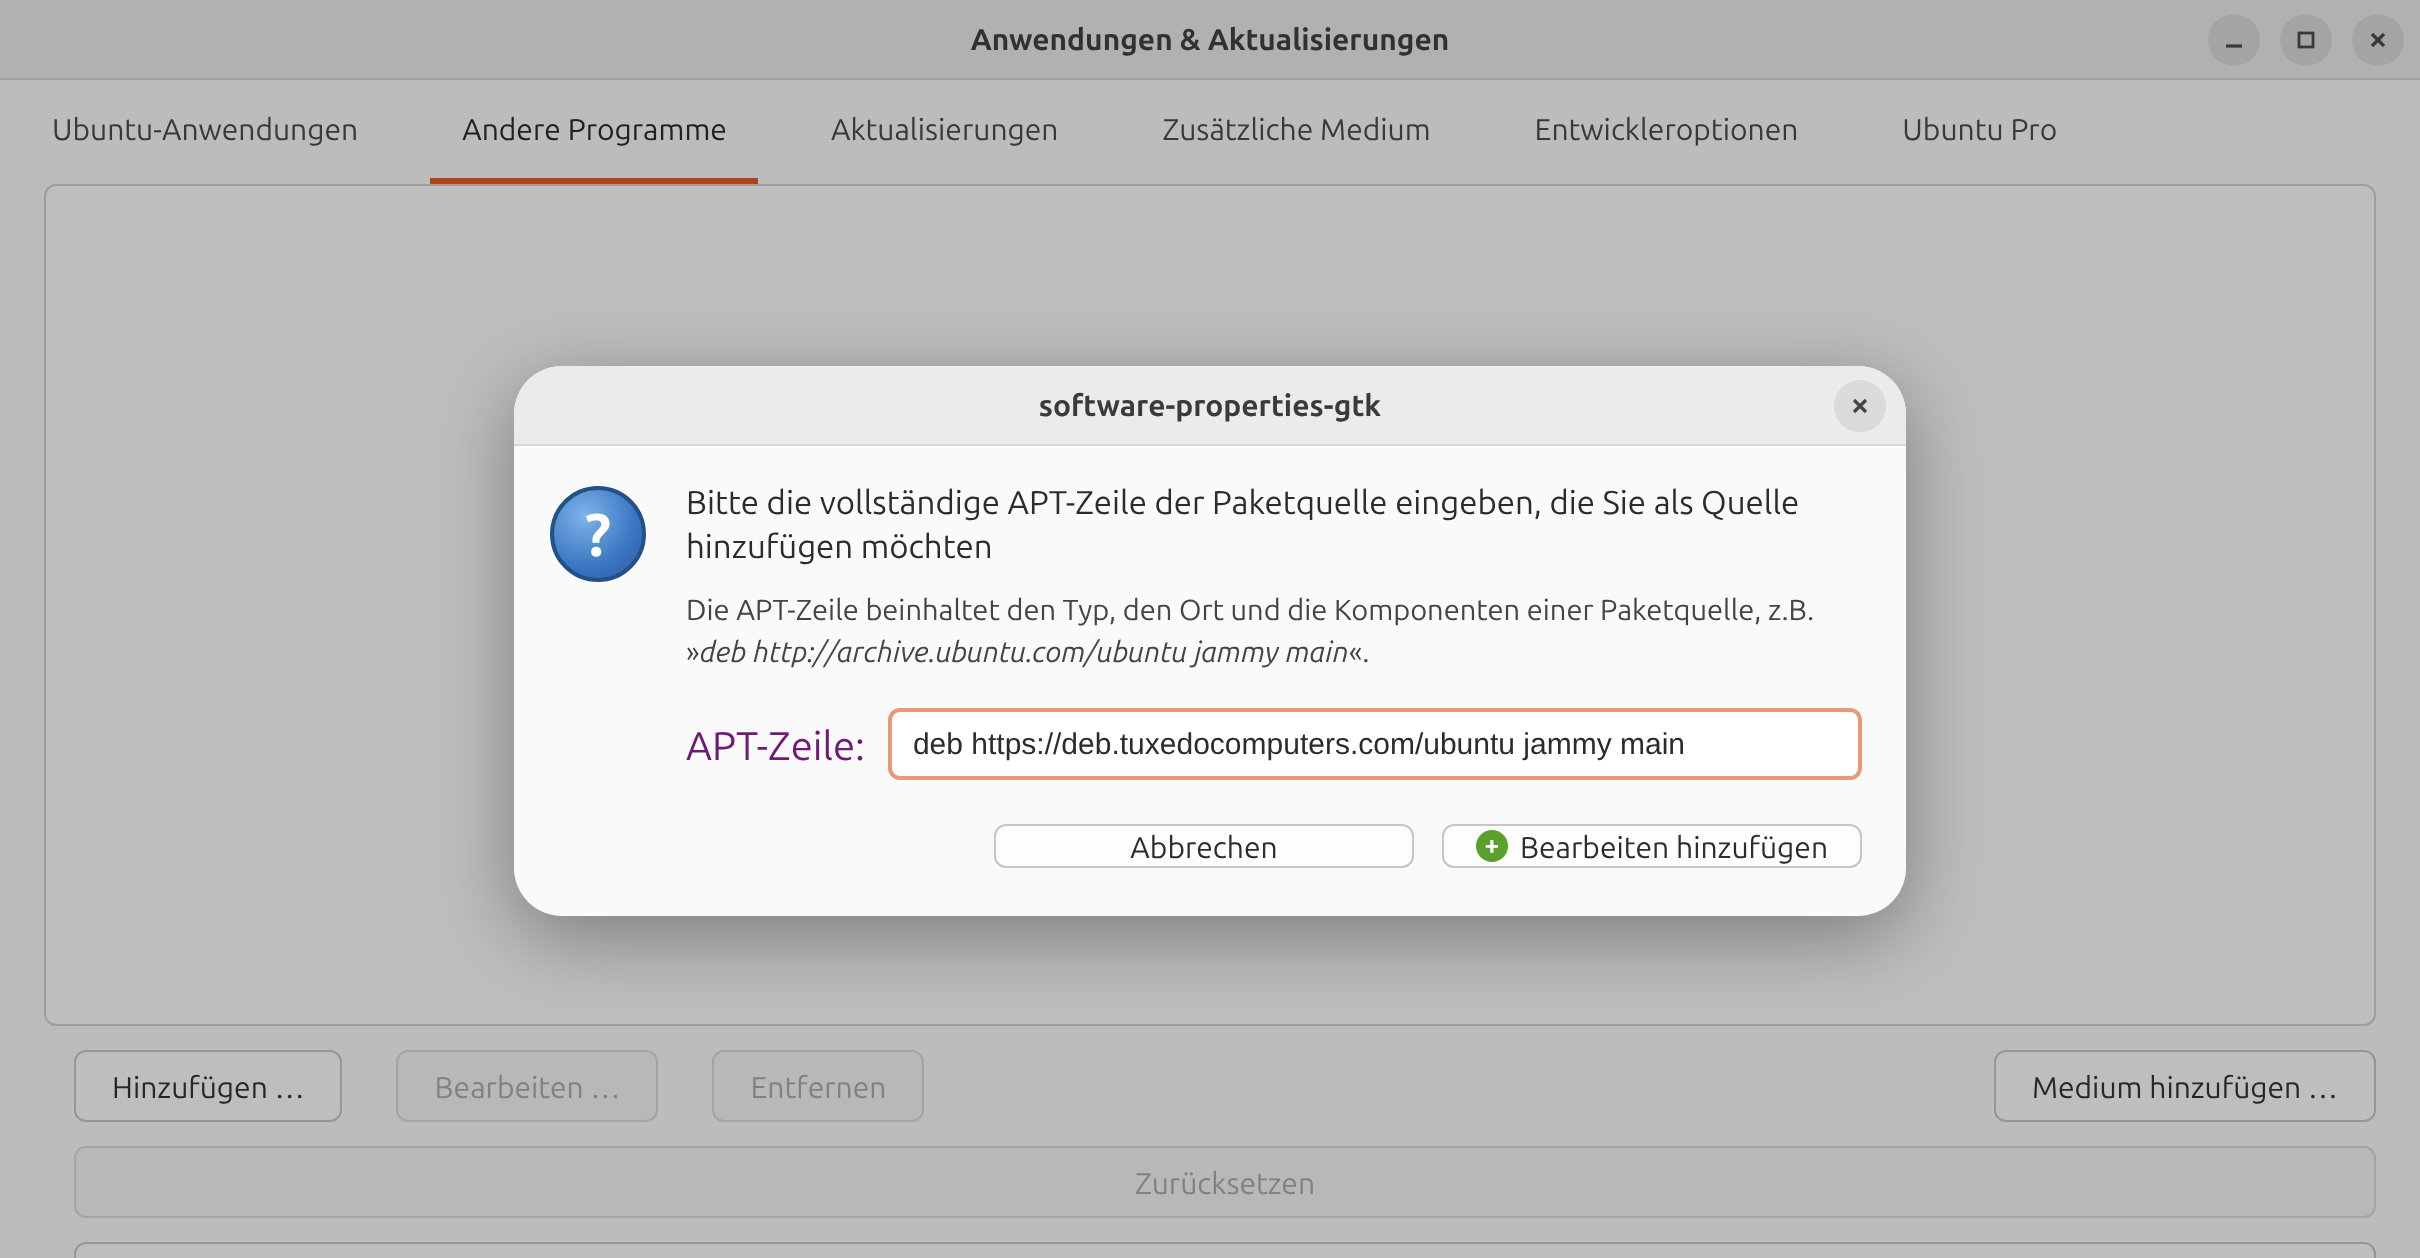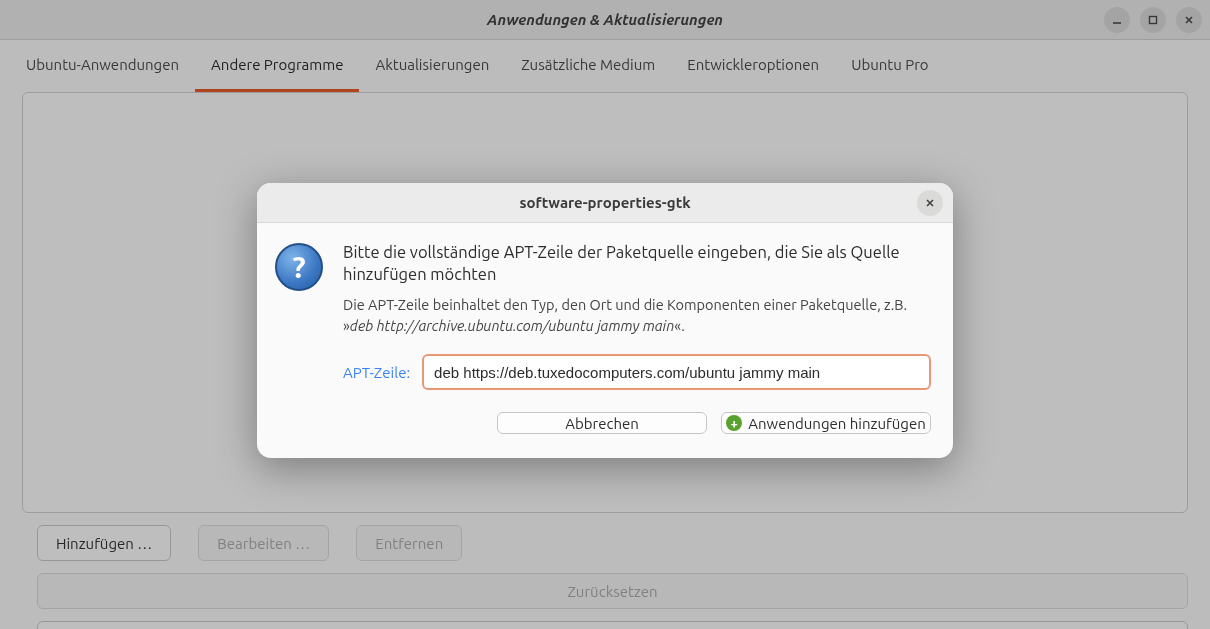--- a/index.html
+++ b/index.html
@@ -13,21 +13,20 @@
     overflow: hidden;
   }
   
   .titlebar {
     height: 40px;
     background: #ebebeb;
     display: flex;
     align-items: center;
     position: relative;
     border-bottom: 1px solid #d0d0d0;
-    font-style: italic;
   }
   .titlebar .title {
     flex: 1;
     text-align: center;
     font-weight: 700;
     font-size: 15px;
     color: #3a3a3a;
   }
   .win-controls {
     position: absolute;
@@ -51,20 +50,21 @@
   }
   .win-btn svg { width: 12px; height: 12px; }
 
   
   .tabbar {
     display: flex;
     align-items: center;
     padding: 0 10px;
     height: 52px;
     background: #fafafa;
+    gap: 20px;
   }
   .tab {
     padding: 0 16px;
     height: 52px;
     display: flex;
     align-items: center;
     color: #444;
     font-size: 15px;
     cursor: pointer;
     border-bottom: 3px solid transparent;
@@ -126,21 +126,21 @@
     inset: 0;
     background: rgba(30,30,30,0.28);
     display: flex;
     align-items: center;
     justify-content: center;
   }
   
   .modal {
     width: 696px;
     background: #fafafa;
-    border-radius: 14px;
+    border-radius: 24px;
     box-shadow: 0 10px 40px rgba(0,0,0,0.35);
     overflow: hidden;
     position: relative;
     top: 6px;
   }
   .modal-titlebar {
     height: 40px;
     background: #ebebeb;
     display: flex;
     align-items: center;
@@ -188,21 +188,21 @@
     color: #444;
     line-height: 1.4;
   }
   .modal-desc .example { font-style: italic; }
   .input-row {
     display: flex;
     align-items: center;
     gap: 12px;
     padding: 14px 22px 8px 86px;
   }
-  .input-label { font-size: 15px; color: #3b82f6; }
+  .input-label { font-size: 20px; color: #701a75; }
   .apt-input {
     flex: 1;
     height: 36px;
     border: 2px solid #e99877;
     border-radius: 6px;
     background: #fff;
     padding: 0 10px;
     font-size: 15px;
     color: #2c2c2c;
     outline: none;
@@ -278,20 +278,21 @@
   <div class="tab">Ubuntu Pro</div>
 </div>
 
 <div class="content"></div>
 
 <div class="btn-row">
   <div class="btn">Hinzufügen …</div>
   <div class="btn disabled">Bearbeiten …</div>
   <div class="btn disabled">Entfernen</div>
   <div class="spacer"></div>
+  <div class="btn">Medium hinzufügen …</div>
 </div>
 
 <div class="footer-row">
   <div class="btn disabled">Zurücksetzen</div>
   <div class="btn">Schließen</div>
 </div>
 
 <div class="overlay">
   <div class="modal">
     <div class="modal-titlebar">
@@ -315,17 +316,17 @@
       </div>
     </div>
     <div class="input-row">
       <div class="input-label">APT-Zeile:</div>
       <input class="apt-input" type="text" value="deb https://deb.tuxedocomputers.com/ubuntu jammy main" style="">
     </div>
     <div class="modal-actions">
       <div class="mbtn">Abbrechen</div>
       <div class="mbtn">
         <span class="plus-ico">+</span>
-        <span>Anwendungen hinzufügen</span>
+        <span>Bearbeiten hinzufügen</span>
       </div>
     </div>
   </div>
 </div>
 
 </body></html>

